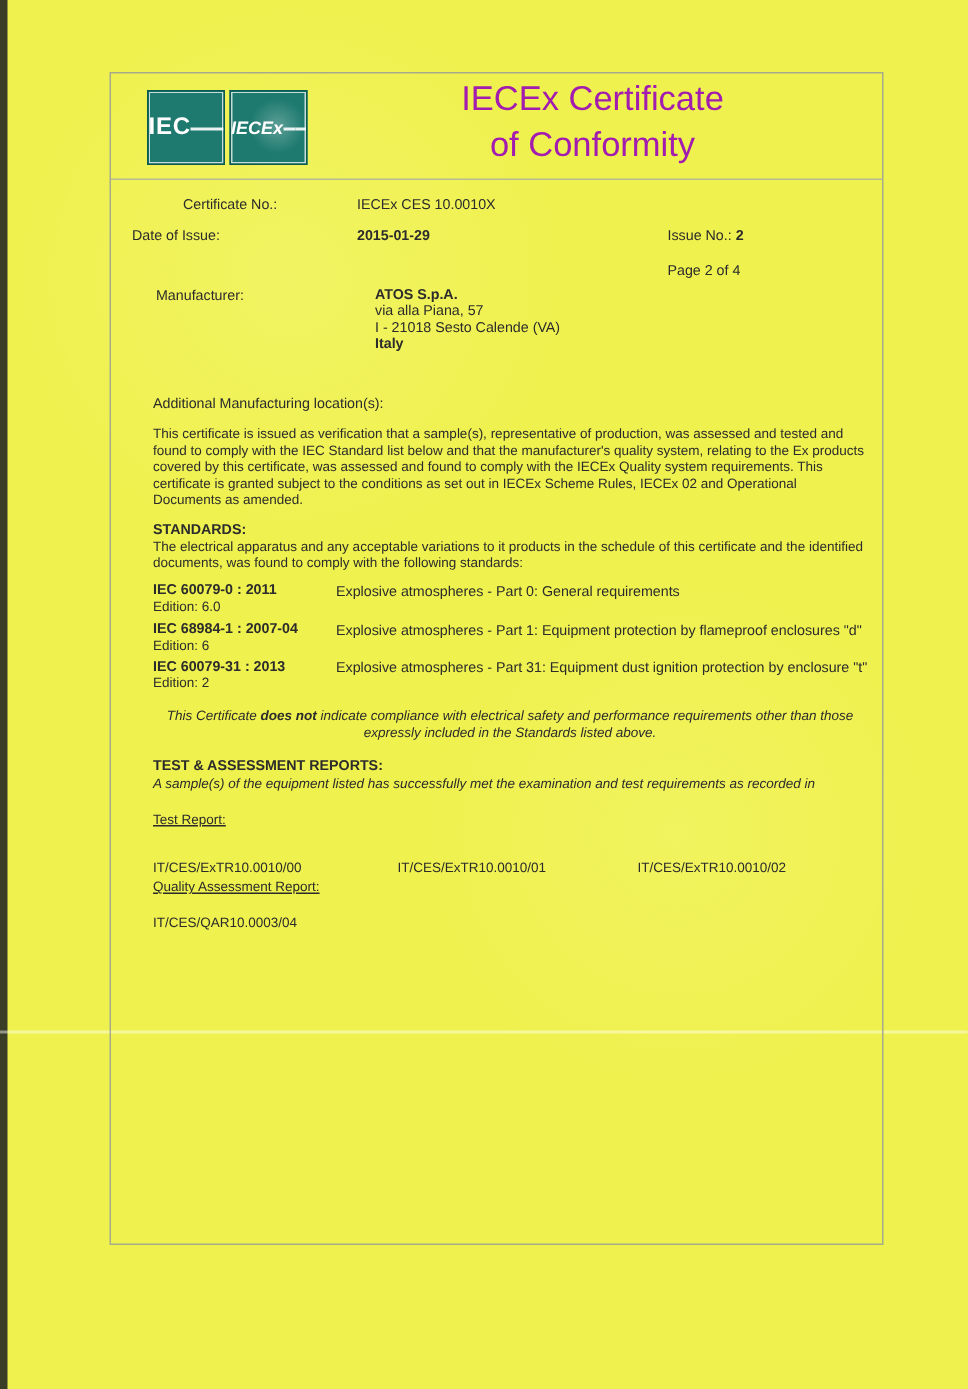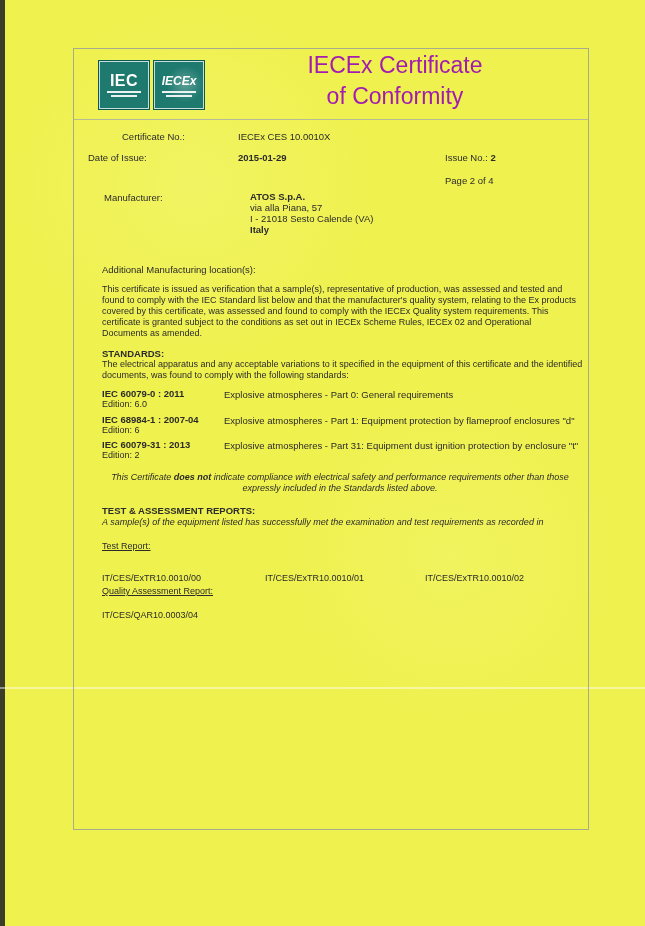--- a/index.html
+++ b/index.html
@@ -26,21 +26,21 @@
 
   
   .logo-row { left:98px; top:60px; display:flex; gap:3px; }
   .logo-box {
     width:52px; height:50px;
     background:#1e7a6f;
     border:1px solid #0d5a50;
     box-shadow: inset 0 0 0 1px rgba(255,255,255,.75);
     position:relative;
     overflow:hidden;
-    display:flex; flex-direction:column; align-items:center; justify-content:center;
+    display:flex; align-items:center; justify-content:center;
   }
   .logo-box.iecex {
     background: radial-gradient(circle at 62% 48%, rgba(255,255,255,.28), transparent 46%), #1e7a6f;
   }
   .logo-text { color:#fff; font-weight:bold; font-size:16px; letter-spacing:.5px; line-height:16px; }
   .logo-text.iecex-text { font-size:12px; font-style:italic; letter-spacing:0; }
   .logo-line { width:34px; height:2px; background:rgba(255,255,255,.9); margin-top:2px; }
   .logo-line.short { width:26px; }
 
   
@@ -128,21 +128,21 @@
   <div class="b">ATOS S.p.A.</div>
   <div>via alla Piana, 57</div>
   <div>I - 21018 Sesto Calende (VA)</div>
   <div class="b">Italy</div>
 </div>
 
 <div class="abs additional-label">Additional Manufacturing location(s):</div>
 <div class="abs small verification">This certificate is issued as verification that a sample(s), representative of production, was assessed and tested and found to comply with the IEC Standard list below and that the manufacturer's quality system, relating to the Ex products covered by this certificate, was assessed and found to comply with the IECEx Quality system requirements. This certificate is granted subject to the conditions as set out in IECEx Scheme Rules, IECEx 02 and Operational Documents as amended.</div>
 
 <div class="abs standards-head">STANDARDS:</div>
-<div class="abs small standards-intro">The electrical apparatus and any acceptable variations to it specified in the equipment of this certificate and the identified documents, was found to comply with the following standards:</div>
+<div class="abs small standards-intro">The electrical apparatus and any acceptable variations to it products in the schedule of this certificate and the identified documents, was found to comply with the following standards:</div>
 
 <div class="abs standards-table">
   <div class="std-row">
     <div>
       <div class="std-code">IEC 60079-0 : 2011</div>
       <div class="std-edition">Edition: 6.0</div>
     </div>
     <div class="std-desc">Explosive atmospheres - Part 0: General requirements</div>
   </div>
   <div class="std-row">

